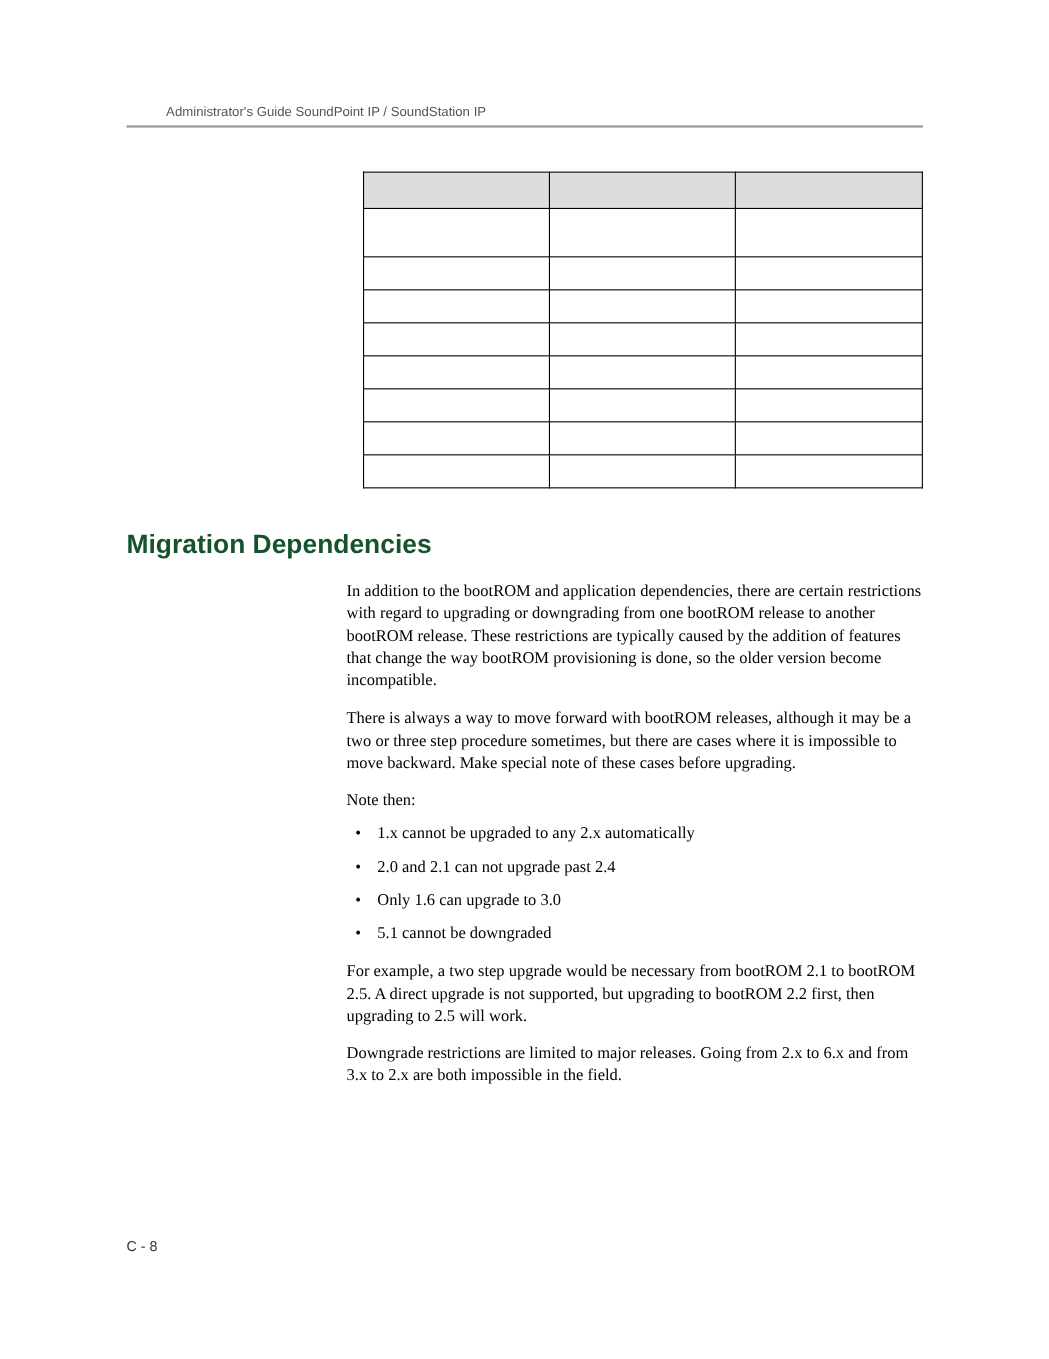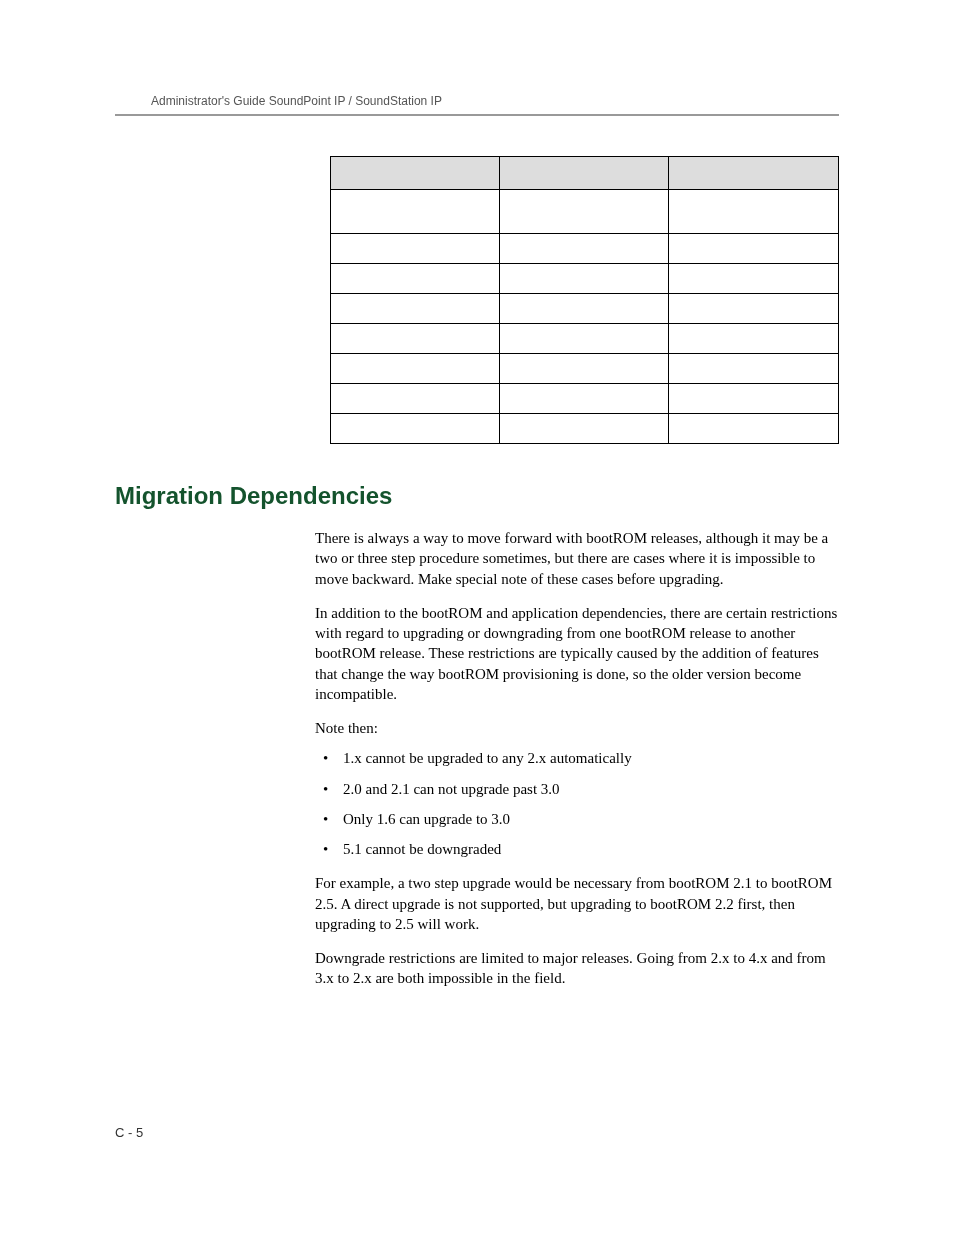--- a/index.html
+++ b/index.html
@@ -144,27 +144,27 @@
       <td class="col1"></td>
       <td class="col2"></td>
       <td class="col3"></td>
     </tr>
   </tbody>
     </table>
 
   <h2 class="section-heading">Migration Dependencies</h2>
 
   <div class="body-block">
+    <p class="para">In addition to the bootROM and application dependencies, there are certain restrictions with regard to upgrading or downgrading from one bootROM release to another bootROM release. These restrictions are typically caused by the addition of features that change the way bootROM provisioning is done, so the older version become incompatible.</p>
     <p class="para">There is always a way to move forward with bootROM releases, although it may be a two or three step procedure sometimes, but there are cases where it is impossible to move backward. Make special note of these cases before upgrading.</p>
-    <p class="para">In addition to the bootROM and application dependencies, there are certain restrictions with regard to upgrading or downgrading from one bootROM release to another bootROM release. These restrictions are typically caused by the addition of features that change the way bootROM provisioning is done, so the older version become incompatible.</p>
     <p class="note-that">Note then:</p>
     <ul class="bullet-list">
       <li>1.x cannot be upgraded to any 2.x automatically</li>
-      <li>2.0 and 2.1 can not upgrade past 3.0</li>
+      <li>2.0 and 2.1 can not upgrade past 2.4</li>
       <li>Only 1.6 can upgrade to 3.0</li>
       <li> 5.1 cannot be downgraded</li>
     </ul>
     <p class="para">For example, a two step upgrade would be necessary from bootROM 2.1 to bootROM 2.5. A direct upgrade is not supported, but upgrading to bootROM 2.2 first, then upgrading to 2.5 will work.</p>
-    <p class="para">Downgrade restrictions are limited to major releases. Going from 2.x to 4.x and from 3.x to 2.x are both impossible in the field.</p>
+    <p class="para">Downgrade restrictions are limited to major releases. Going from 2.x to 6.x and from 3.x to 2.x are both impossible in the field.</p>
   </div>
 </div>
 
-<div class="page-number">C - 5</div>
+<div class="page-number">C - 8</div>
 
 </body></html>

